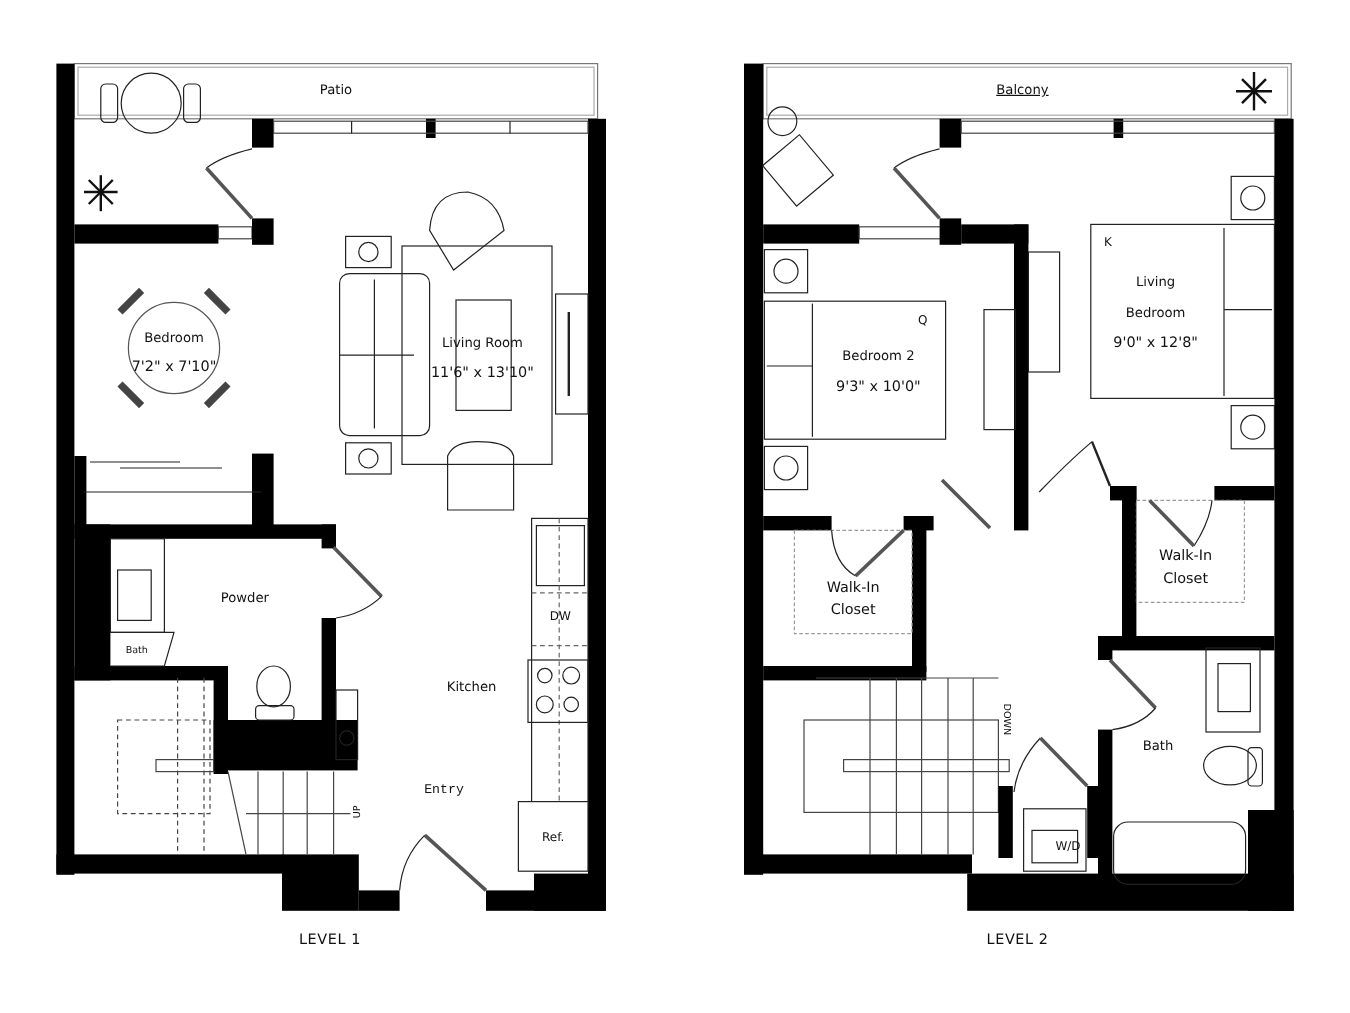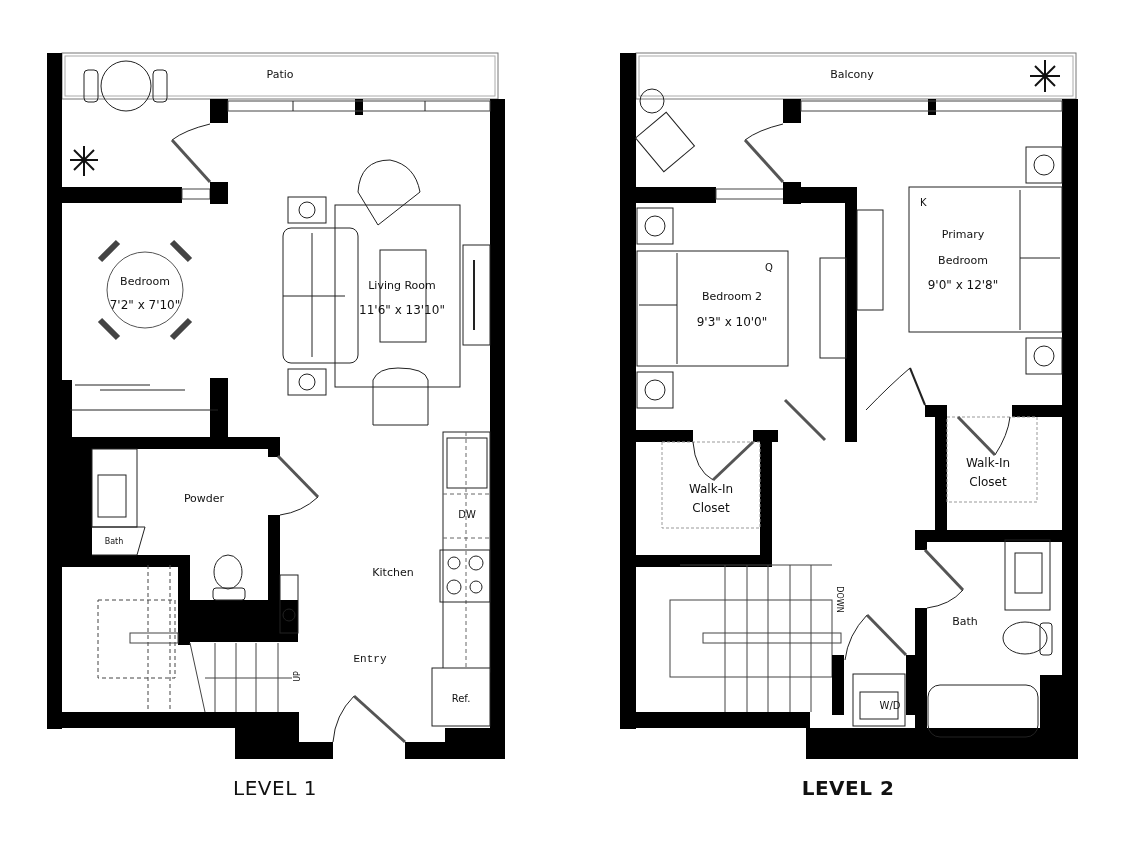--- a/index.html
+++ b/index.html
@@ -3,21 +3,21 @@
 <meta charset="utf-8">
 <style>
   html, body { margin:0; padding:0; background:#ffffff; }
   body { width:1125px; height:844px; position:relative; overflow:hidden; font-family:"DejaVu Sans", sans-serif; color:#111; }
   svg.plan { position:absolute; left:0; top:0; width:1125px; height:844px; }
   .lbl { position:absolute; white-space:nowrap; color:#111; font-family:"DejaVu Sans", sans-serif; }
   .room { font-size:11px; }
   .dim { font-size:12px; }
   .small { font-size:10px; }
   .tiny { font-size:8px; }
-  .level { font-size:20px; letter-spacing:0.5px; }
+  .level { font-size:12px; letter-spacing:0.5px; }
   .center { transform:translateX(-50%); text-align:center; }
 </style>
 </head>
 <body>
 
 <svg class="plan" viewBox="0 0 1125 844" xmlns="http://www.w3.org/2000/svg">
 
   <g stroke="#222" fill="none" stroke-width="1">
 
     <rect x="62" y="53" width="436" height="46" stroke="#777"></rect>
@@ -230,28 +230,28 @@
 <div class="lbl dim center" style="left:402px; top:303px;">11'6" x 13'10"</div>
 <div class="lbl room center" style="left:204px; top:492px;">Powder</div>
 <div class="lbl tiny center" style="left:114px; top:537px;">Bath</div>
 <div class="lbl room center" style="left:393px; top:566px;">Kitchen</div>
 <div class="lbl room center" style="left:370px; top:653px;font-family:Liberation Mono, monospace;">Entry</div>
 <div class="lbl small center" style="left:467px; top:509px;">DW</div>
 <div class="lbl small center" style="left:461px; top:693px;">Ref.</div>
 <div class="lbl tiny" style="left:292px; top:672px; transform:rotate(-90deg);">UP</div>
 <div class="lbl level center" style="left:275px; top:776px;">LEVEL 1</div>
 
-<div class="lbl room center" style="left:852px; top:68px;">Balcony</div>
+<div class="lbl room center" style="left:852px; top:68px;text-decoration:underline;">Balcony</div>
 <div class="lbl room center" style="left:732px; top:290px;text-align:right;">Bedroom 2</div>
 <div class="lbl dim center" style="left:732px; top:315px;">9'3" x 10'0"</div>
 <div class="lbl small" style="left:765px; top:262px;">Q</div>
-<div class="lbl room center" style="left:963px; top:228px;">Primary</div>
+<div class="lbl room center" style="left:963px; top:228px;">Living</div>
 <div class="lbl room center" style="left:963px; top:254px;">Bedroom</div>
 <div class="lbl dim center" style="left:963px; top:278px;">9'0" x 12'8"</div>
 <div class="lbl small" style="left:920px; top:197px;">K</div>
 <div class="lbl dim center" style="left:711px; top:482px;">Walk-In</div>
 <div class="lbl dim center" style="left:711px; top:501px;">Closet</div>
 <div class="lbl dim center" style="left:988px; top:456px;">Walk-In</div>
 <div class="lbl dim center" style="left:988px; top:475px;">Closet</div>
 <div class="lbl room center" style="left:965px; top:615px;">Bath</div>
 <div class="lbl small center" style="left:878px; top:700px;margin-left:12px;">W/D</div>
 <div class="lbl tiny" style="left:826px; top:595px; transform:rotate(90deg);">DOWN</div>
-<div class="lbl level center" style="left:848px; top:776px;font-weight:bold;">LEVEL 2</div>
+<div class="lbl level center" style="left:848px; top:776px;">LEVEL 2</div>
 
 </body></html>

